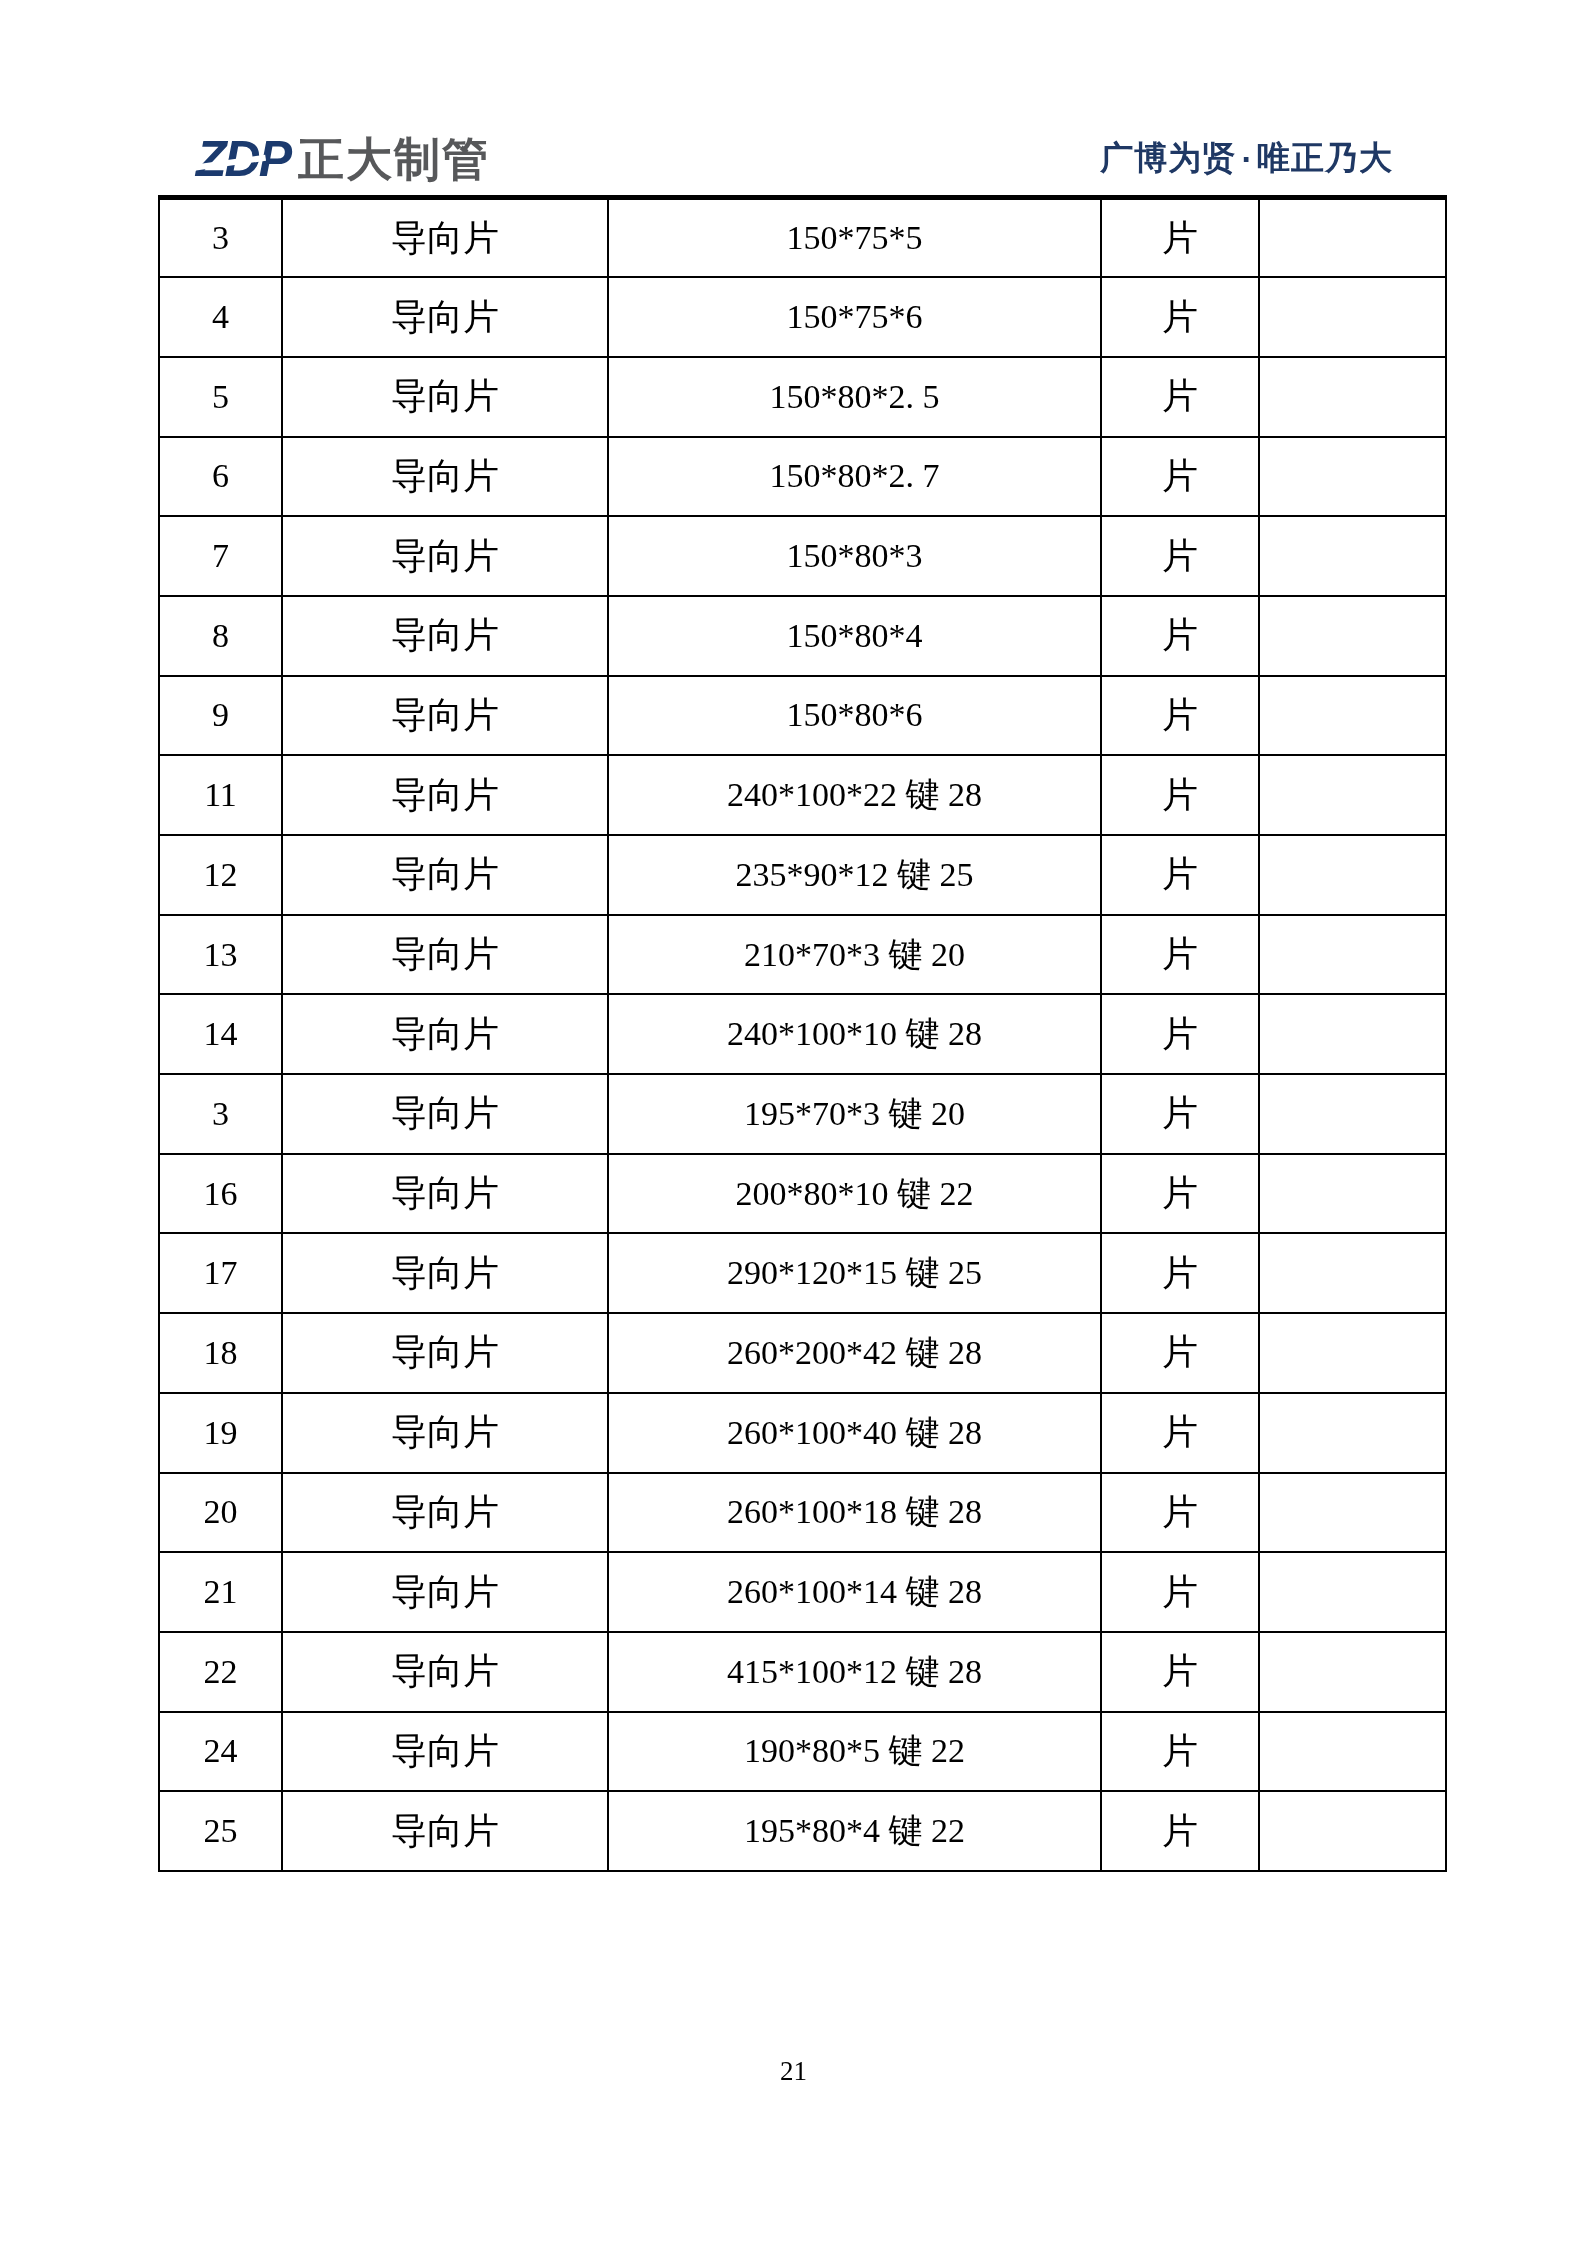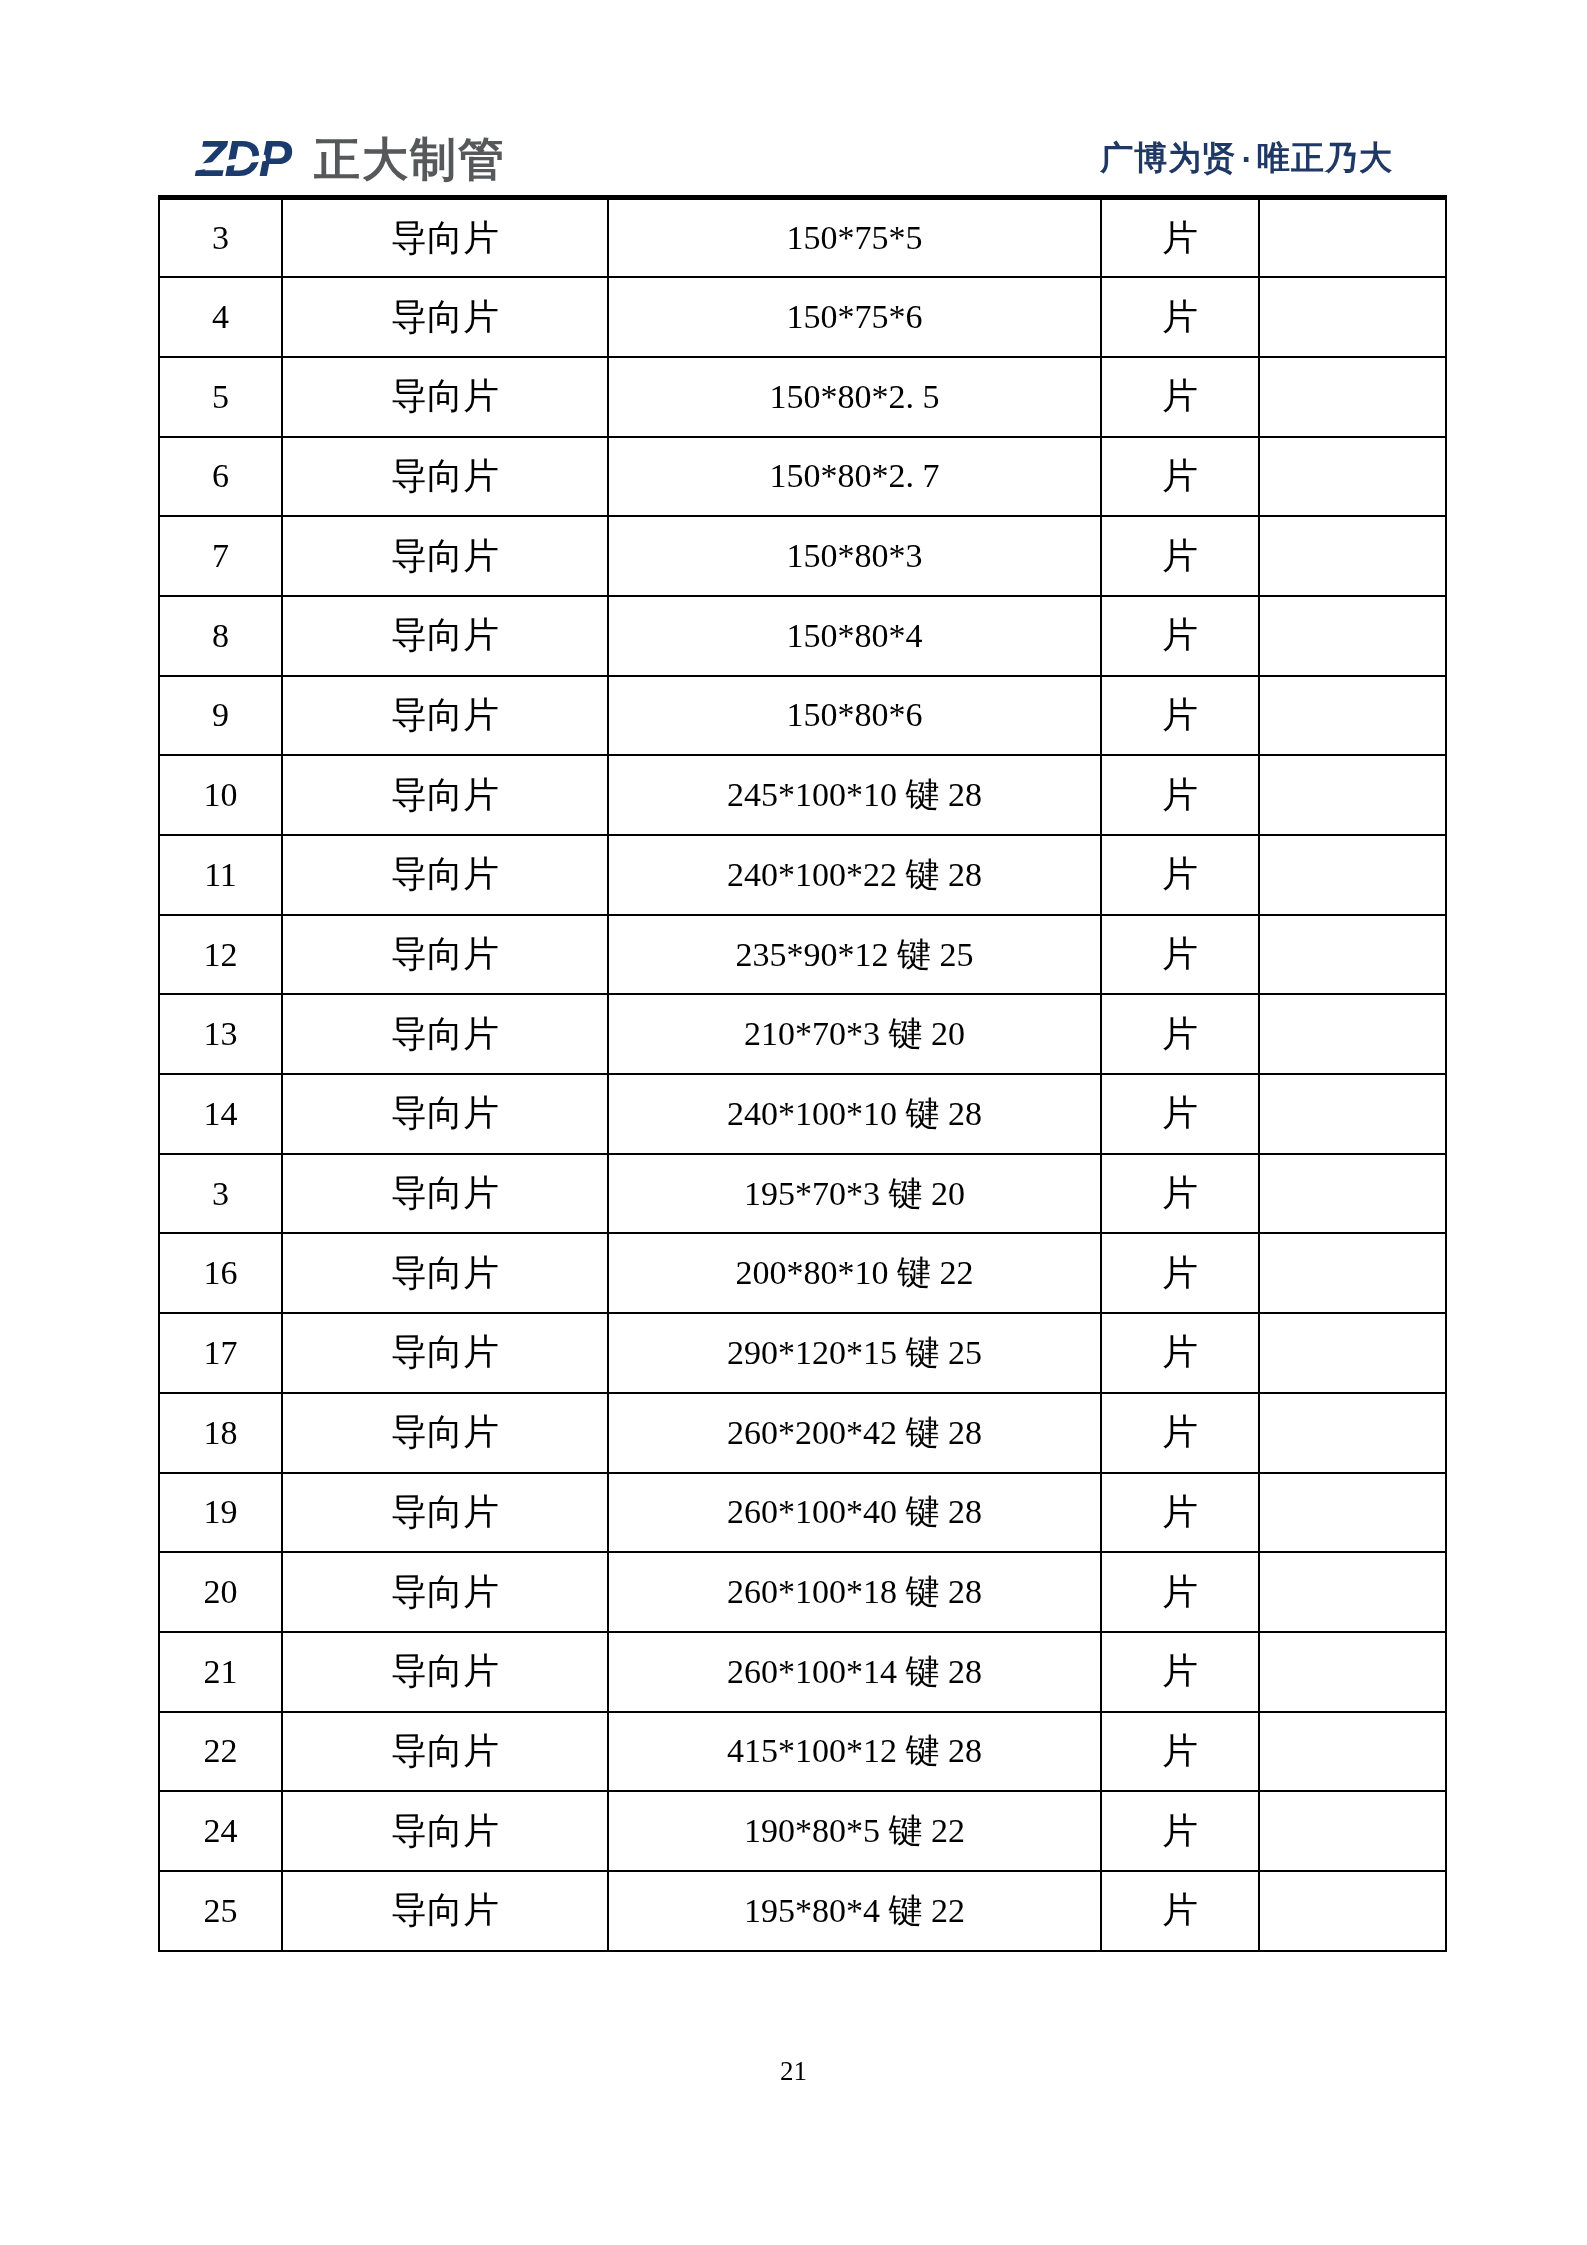--- a/index.html
+++ b/index.html
@@ -44,21 +44,21 @@
     height: 6px;
     background: #ffffff;
     transform: rotate(-8deg);
   }
   .logo-company {
     font-family: "Liberation Sans", sans-serif;
     font-weight: 700;
     font-size: 46px;
     line-height: 46px;
     color: #57585a;
-    margin-left: 24px;
+    margin-left: 8px;
     letter-spacing: 2px;
   }
   .header-slogan {
     position: absolute;
     top: 142px;
     right: 194px;
     font-family: Liberation Mono, monospace;
     font-weight: 600;
     font-size: 33px;
     line-height: 38px;
@@ -165,27 +165,20 @@
           <td class="c4"></td>
         </tr>
         <tr>
           <td class="c0">9</td>
           <td class="c1">导向片</td>
           <td class="c2">150*80*6</td>
           <td class="c3">片</td>
           <td class="c4"></td>
         </tr>
         <tr>
-          <td class="c0">10</td>
-          <td class="c1">导向片</td>
-          <td class="c2">245*100*10 键 28</td>
-          <td class="c3">片</td>
-          <td class="c4"></td>
-        </tr>
-        <tr>
           <td class="c0">11</td>
           <td class="c1">导向片</td>
           <td class="c2">240*100*22 键 28</td>
           <td class="c3">片</td>
           <td class="c4"></td>
         </tr>
         <tr>
           <td class="c0">12</td>
           <td class="c1">导向片</td>
           <td class="c2">235*90*12 键 25</td>

